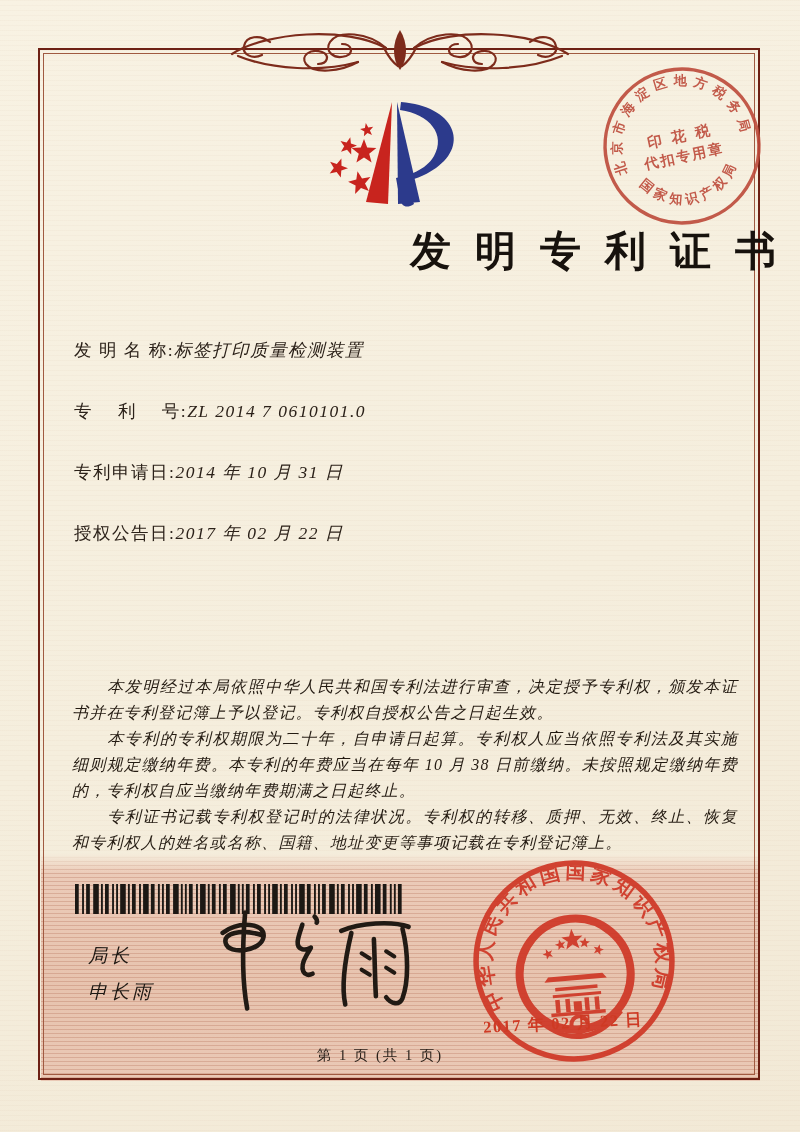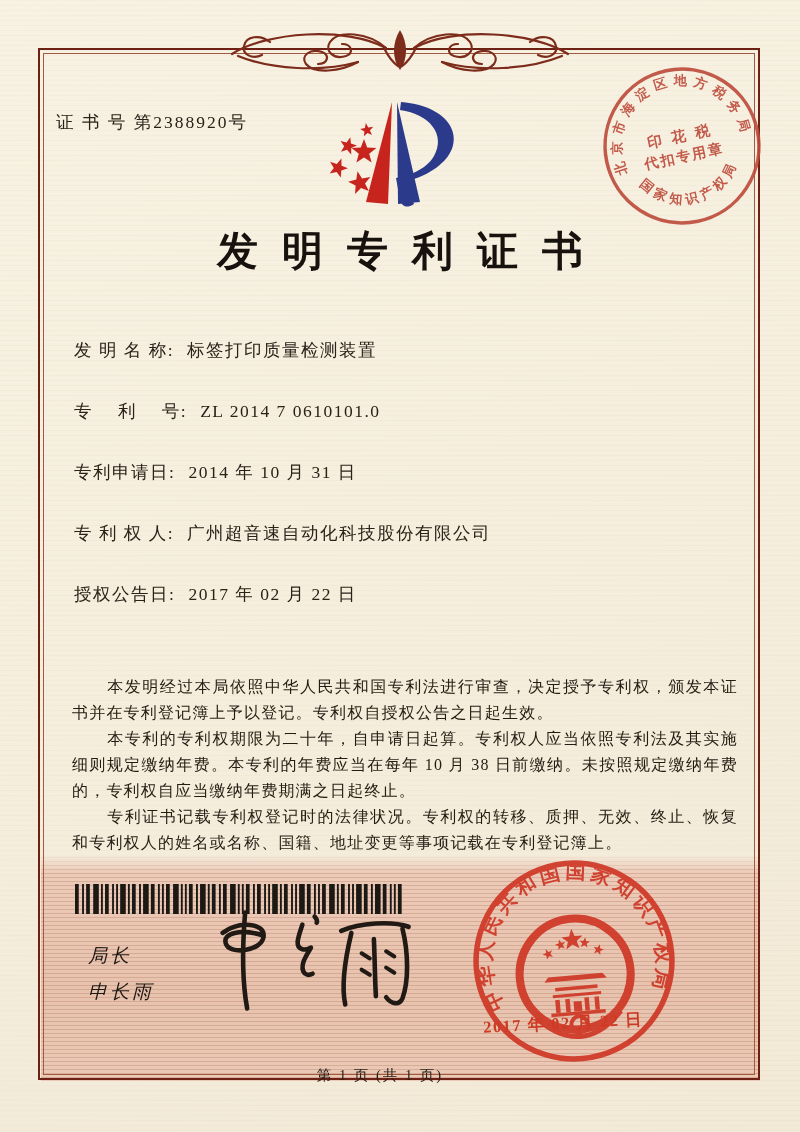--- a/index.html
+++ b/index.html
@@ -32,39 +32,39 @@
   .frame-inner{
     position:absolute;left:3px;top:3px;right:3px;bottom:3px;
     border:1px solid #a05a41;
   }
   .ornament{left:218px;top:18px;z-index:3;}
   .content{z-index:4;}
   .cert-no{left:56px;top:110px;font-size:17.5px;letter-spacing:2px;z-index:4;}
   .logo{left:308px;top:88px;z-index:4;}
   .tax-stamp{left:596px;top:60px;z-index:5;opacity:.9;}
   .title{
-    left:0;top:224px;width:800px;text-align:center;
+    left:0;top:224px;width:800px;text-align:right;
     font-size:41px;font-weight:bold;letter-spacing:24px;text-indent:24px;
     color:#17120d;z-index:4;
   }
   .fields{left:74px;top:338px;width:660px;z-index:4;}
   .field-row{height:26px;margin-bottom:35px;font-size:17.5px;letter-spacing:1.5px;white-space:nowrap;}
-  .field-row .val{margin-left:13px;}
+  .field-row .val{margin-left:0;font-style:italic;}
   .body-text{left:72px;top:674px;width:666px;z-index:4;font-size:16px;line-height:26px;letter-spacing:1.2px;color:#241b12;text-align:justify;}
-  .body-text p{margin:0;text-indent:2.2em;}
+  .body-text p{margin:0;text-indent:2.2em;font-style:italic;}
   .barcode-wrap{left:75px;top:884px;width:330px;height:30px;z-index:4;}
   .issuer{left:88px;top:938px;z-index:4;font-size:19px;letter-spacing:3px;line-height:36px;color:#1d1712;font-style:italic;}
   .signature{left:192px;top:902px;z-index:4;}
   .office-seal{left:468px;top:855px;z-index:5;opacity:.92;}
   .seal-date{
     left:483px;top:1012px;width:185px;z-index:6;
     color:#ce3a24;font-weight:bold;font-size:16.5px;letter-spacing:1.5px;
     transform:rotate(-3deg);white-space:nowrap;
   }
-  .footer{left:0;top:1046px;width:760px;text-align:center;font-size:14.5px;letter-spacing:2px;z-index:4;color:#2a211a;margin-top:20px;}
+  .footer{left:0;top:1046px;width:760px;text-align:center;font-size:14.5px;letter-spacing:2px;z-index:4;color:#2a211a;}
 </style>
 </head>
 <body>
 
 <div class="page">
 
   <div class="abs band"></div>
 
   <div class="abs frame-outer">
     <div class="frame-inner"></div>
@@ -78,21 +78,20 @@
         <path d="M140 44 C122 54 96 56 88 46 C82 38 92 30 104 34 C112 37 110 46 100 46"></path>
         <path d="M168 30 C150 14 120 12 112 24 C106 33 116 42 128 38 C136 35 134 26 124 26"></path>
         <path d="M52 24 C42 16 28 18 26 28 C24 36 34 42 44 37"></path>
         <path d="M166 30 C170 38 174 44 180 48"></path>
       </g>
       <use href="#orn-left" transform="translate(364,0) scale(-1,1)"></use>
     </g>
     <path d="M182 12 C174 25 174 41 182 52 C190 41 190 25 182 12 Z" fill="#7d2b1b" stroke="none"></path>
   </svg>
 
-  <div class="abs cert-no content">证 书 号 第2388920号</div>
 
   <svg class="abs logo" width="184" height="132" viewBox="0 0 184 132">
     <g>
         <polygon points="57.8,35.1 60.3,39.4 65.2,38.7 61.9,42.4 64.0,46.9 59.5,44.9 55.9,48.3 56.4,43.4 52.1,41.0 56.9,40.0 " fill="#c8241e"></polygon>
         <polygon points="42.3,49.3 42.9,55.6 49.0,57.5 43.2,60.1 43.2,66.4 39.0,61.7 33.0,63.7 36.2,58.2 32.5,53.1 38.6,54.5 " fill="#c8241e"></polygon>
         <polygon points="56.0,51.0 59.2,59.6 68.4,60.0 61.2,65.7 63.6,74.5 56.0,69.5 48.4,74.5 50.8,65.7 43.6,60.0 52.8,59.6 " fill="#c8241e"></polygon>
         <polygon points="33.4,70.6 33.5,77.7 40.0,80.3 33.3,82.6 32.8,89.6 28.6,83.9 21.7,85.6 25.8,79.9 22.1,73.8 28.8,76.0 " fill="#c8241e"></polygon>
         <polygon points="49.5,83.3 54.0,90.4 62.4,89.0 57.0,95.5 60.9,103.0 53.0,99.9 47.1,106.0 47.6,97.5 40.1,93.7 48.3,91.6 " fill="#c8241e"></polygon>
       </g>
 
@@ -123,23 +122,20 @@
 
   <div class="abs fields content">
     <div class="field-row">
       <span>发 明 名 称:</span><span class="val">标签打印质量检测装置</span>
     </div>
     <div class="field-row">
       <span>专　 利　 号:</span><span class="val">ZL 2014 7 0610101.0</span>
     </div>
     <div class="field-row">
       <span>专利申请日:</span><span class="val">2014 年 10 月 31 日</span>
-    </div>
-    <div class="field-row">
-      <span>专 利 权 人:</span><span class="val">广州超音速自动化科技股份有限公司</span>
     </div>
     <div class="field-row">
       <span>授权公告日:</span><span class="val">2017 年 02 月 22 日</span>
     </div>
   </div>
 
   <div class="abs body-text content">
     <p>本发明经过本局依照中华人民共和国专利法进行审查，决定授予专利权，颁发本证书并在专利登记簿上予以登记。专利权自授权公告之日起生效。</p>
     <p>本专利的专利权期限为二十年，自申请日起算。专利权人应当依照专利法及其实施细则规定缴纳年费。本专利的年费应当在每年 10 月 38 日前缴纳。未按照规定缴纳年费的，专利权自应当缴纳年费期满之日起终止。</p>
     <p>专利证书记载专利权登记时的法律状况。专利权的转移、质押、无效、终止、恢复和专利权人的姓名或名称、国籍、地址变更等事项记载在专利登记簿上。</p>

